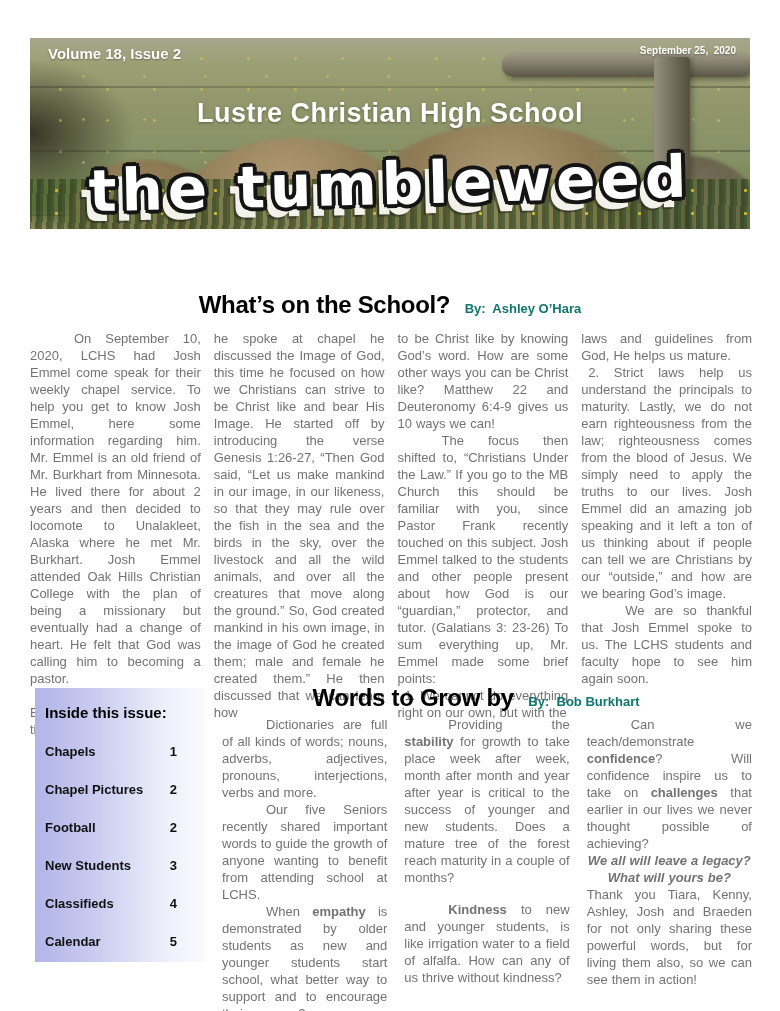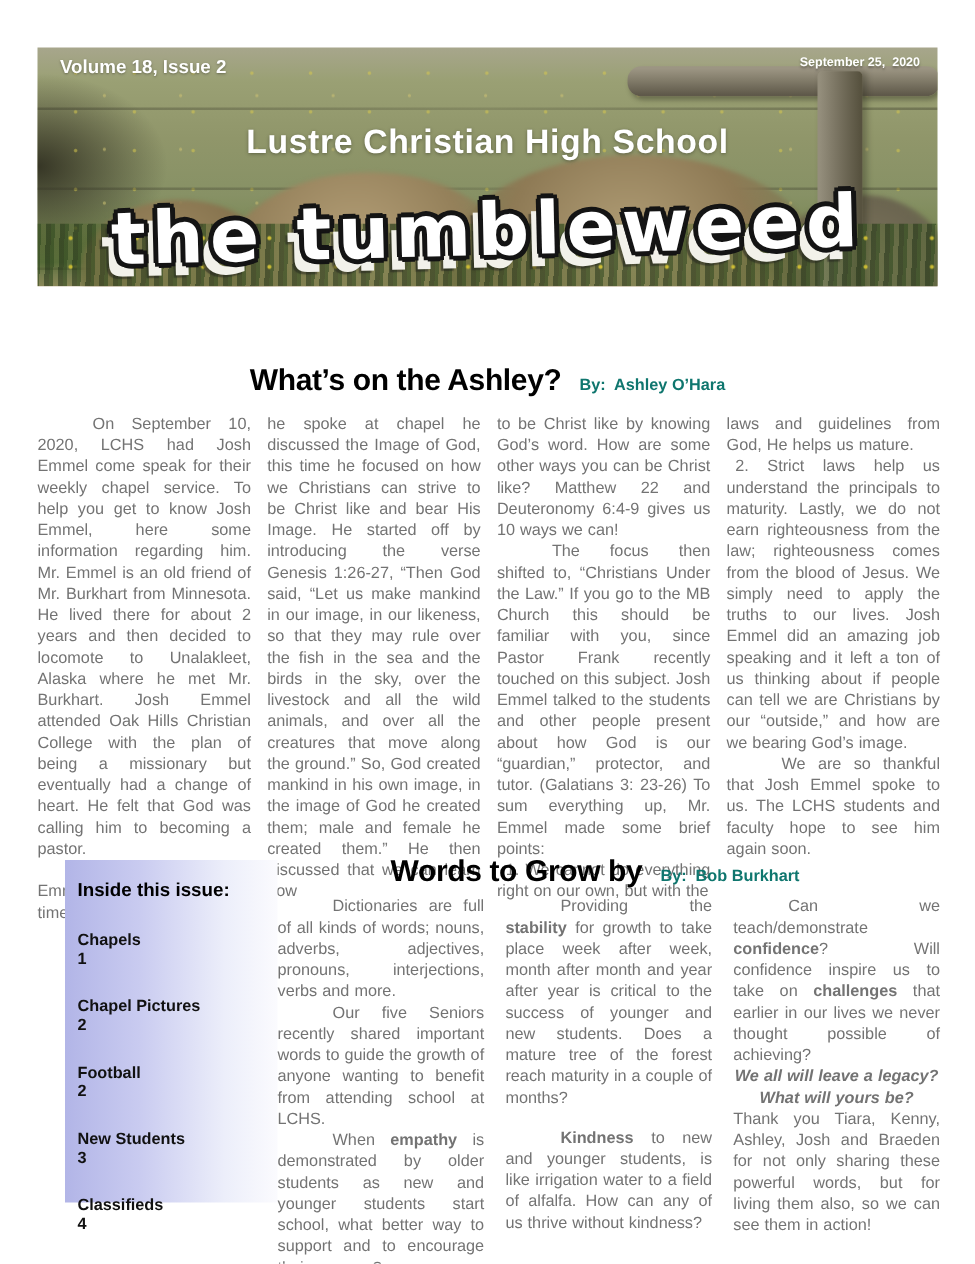--- a/index.html
+++ b/index.html
@@ -88,24 +88,24 @@
   .ind { text-indent:44px; }
   .ind-sm { text-indent:7px; }
   .ctr { text-align:center; font-style:italic; font-weight:bold; }
   .mt { margin-top:15px; }
   .para .b { font-weight:bold; }
   .para .i { font-style:italic; }
 
   
   .sidebar { position:absolute; left:35px; top:688px; width:170px; height:274px;
     background:linear-gradient(90deg, #b2b5e7 0%, #c9cbf0 35%, #eceefa 75%, #fbfbfe 100%);
-    padding:13px 14px 0 10px;margin-left:17px; }
+    padding:13px 14px 0 10px; }
   .toc-head { font-size:15px; font-weight:bold; color:#000; margin:3px 0 0 0; }
   .toc-row { display:flex; justify-content:space-between; padding-right:14px;
-    font-size:13px; font-weight:bold; color:#111; margin-top:23px;flex-direction:column; }
+    font-size:13px; font-weight:bold; color:#111; margin-top:23px; }
 </style>
 </head>
 <body>
 
 <div class="photo">
   <div class="dark-corner"></div>
   <div class="speckles"></div>
   <div class="wire w1"></div>
   <div class="wire w2"></div>
   <div class="wire w3"></div>
@@ -116,21 +116,21 @@
   <div class="rail"></div>
   <div class="post"></div>
   <div class="weeds"></div>
   <div class="ph-volume pre">Volume 18, Issue 2</div>
   <div class="ph-date pre">September 25,  2020</div>
   <div class="ph-school">Lustre Christian High School</div>
   <div class="ph-title">the tumbleweed</div>
 </div>
 
 <div class="h1wrap">
-  <span class="art-title">What’s on the Ashley?</span>
+  <span class="art-title">What’s on the School?</span>
   <span class="art-by pre">By:  Ashley O’Hara</span>
 </div>
 
 <div class="cols1">
   <div class="col">
     <p class="para ind"><span>On September 10, 2020, LCHS had Josh Emmel come speak for their weekly chapel service. To help you get to know Josh Emmel, here some information regarding him. Mr. Emmel is an old friend of Mr. Burkhart from Minnesota. He lived there for about 2 years and then decided to locomote to Unalakleet, Alaska where he met Mr. Burkhart. Josh Emmel attended Oak Hills Christian College with the plan of being a missionary but eventually had a change of heart. He felt that God was calling him to becoming a pastor.</span></p>
     <p class="para ind"><span>This isn’t Josh Emmel’s first rodeo here, last time</span></p>
   </div>
   <div class="col">
     <p class="para"><span>he spoke at chapel he discussed the Image of God, this time he focused on how we Christians can strive to be Christ like and bear His Image. He started off by introducing the verse Genesis 1:26-27, “Then God said, “Let us make mankind in our image, in our likeness, so that they may rule over the fish in the sea and the birds in the sky, over the livestock and all the wild animals, and over all the creatures that move along the ground.” So, God created mankind in his own image, in the image of God he created them; male and female he created them.” He then discussed that we can learn how</span></p>

